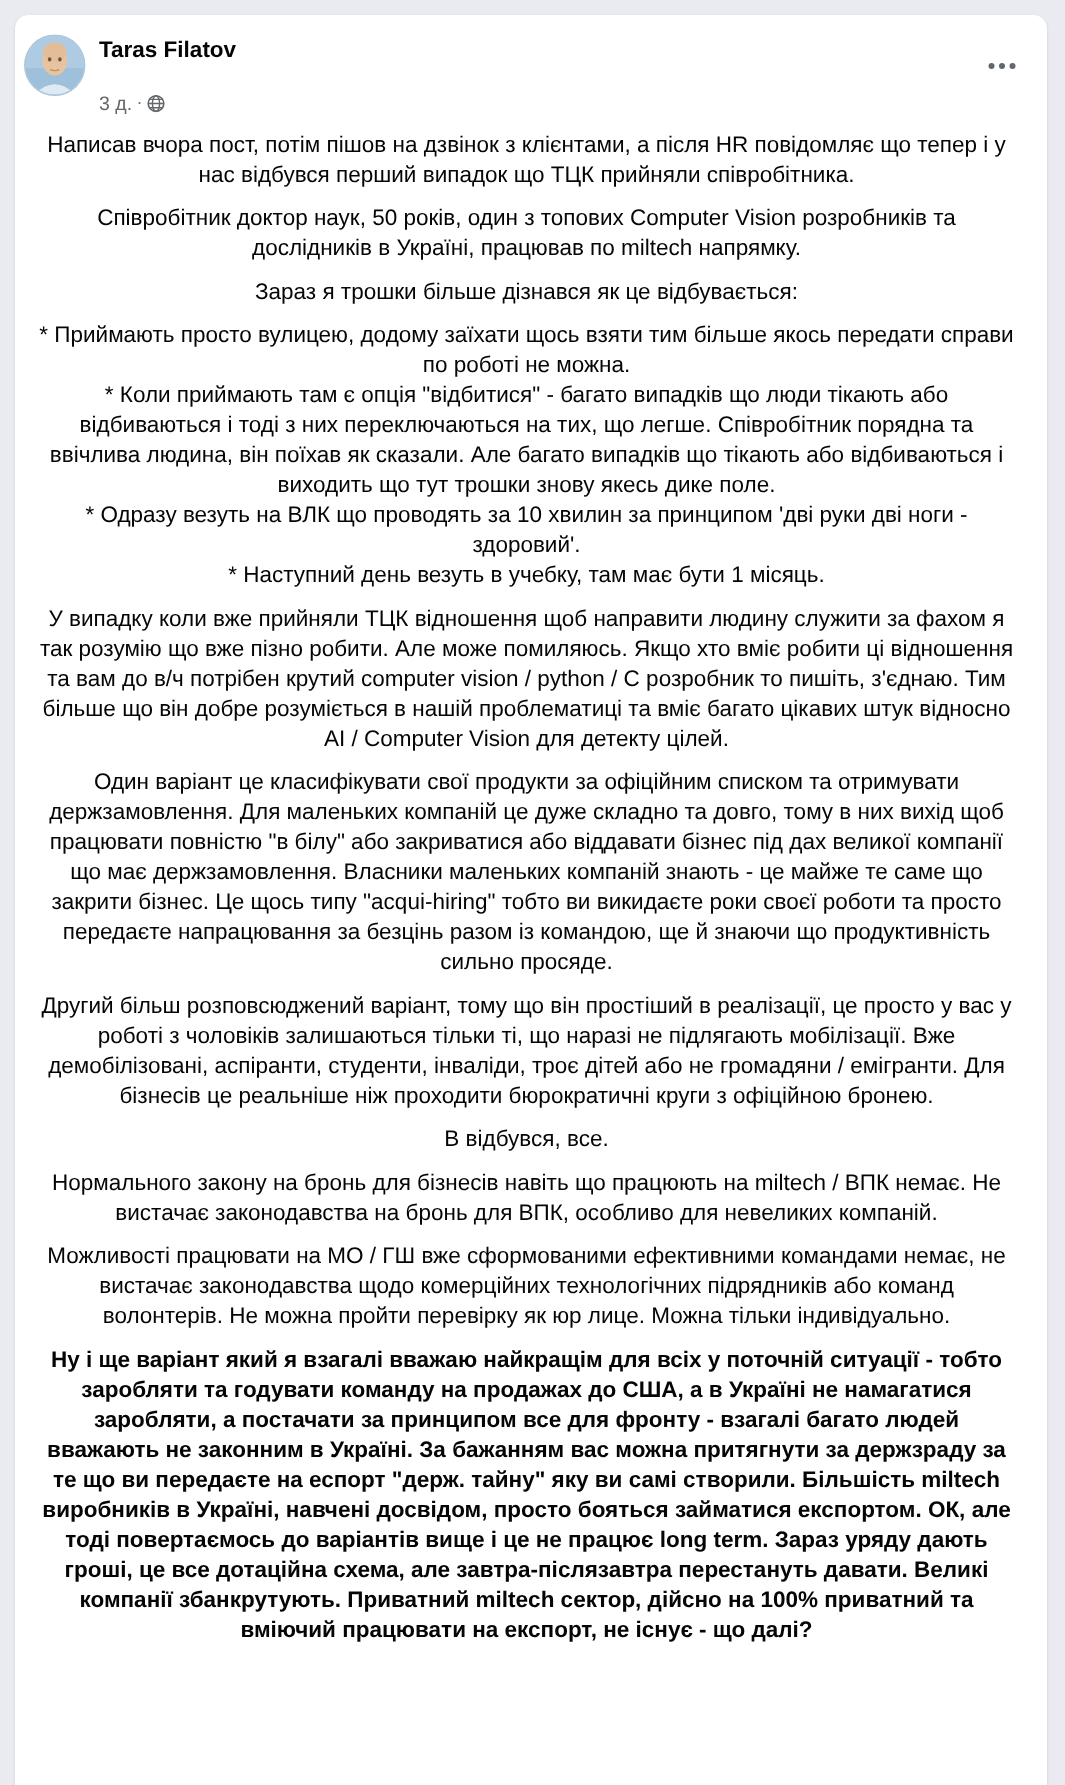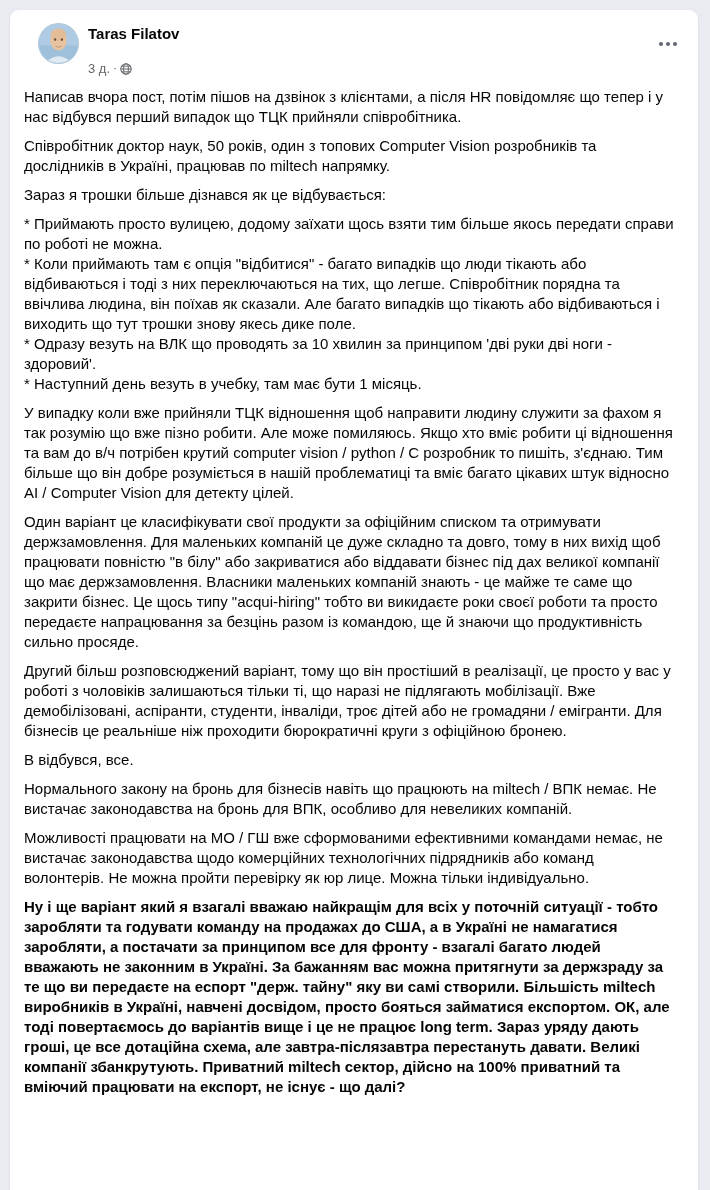--- a/index.html
+++ b/index.html
@@ -16,21 +16,21 @@
     margin: 10px 12px 0 10px;
     border-radius: 9px 9px 0 0;
     box-shadow: 0 1px 2px rgba(0,0,0,.12);
     min-height: 1180px;
     position: relative;
     padding-bottom: 10px;
   }
   .post-header {
     display: flex;
     align-items: flex-start;
-    padding: 13px 16px 6px 28px;
+    padding: 13px 16px 6px 6px;
     position: relative;
   }
   .avatar {
     width: 41px;
     height: 41px;
     border-radius: 50%;
     overflow: hidden;
     flex: 0 0 41px;
     cursor: pointer;
     border: 1px solid rgba(0,0,0,.08);
@@ -82,20 +82,21 @@
   .post-body {
     padding: 4px 20px 12px 14px;
   }
   .post-body p {
     font-size: 15px;
     line-height: 20px;
     color: var(--text, #050505);
     margin-bottom: 9px;
     white-space: pre-line;
     word-wrap: break-word;
+    text-align: center;
   }
   .post-body p:last-child { margin-bottom: 0; font-weight: bold; }
 </style>
 </head>
 <body>
 
 <div class="post-card">
 
   <div class="post-header">
 

